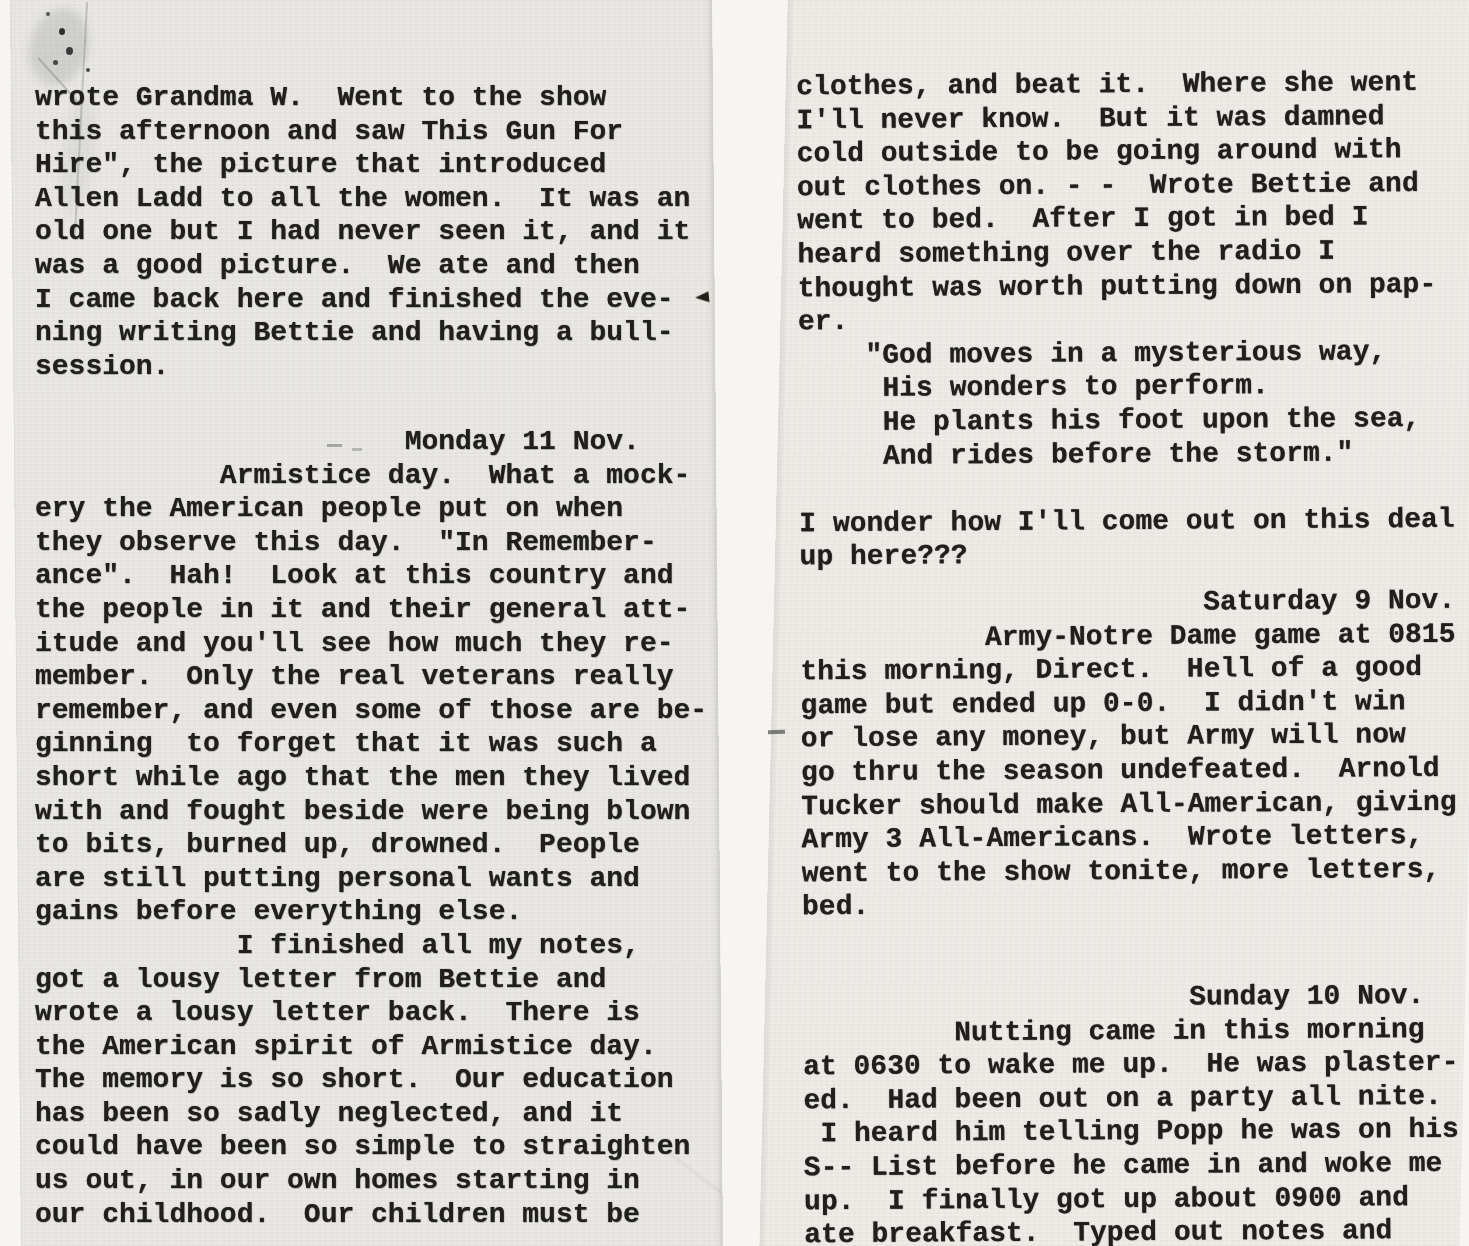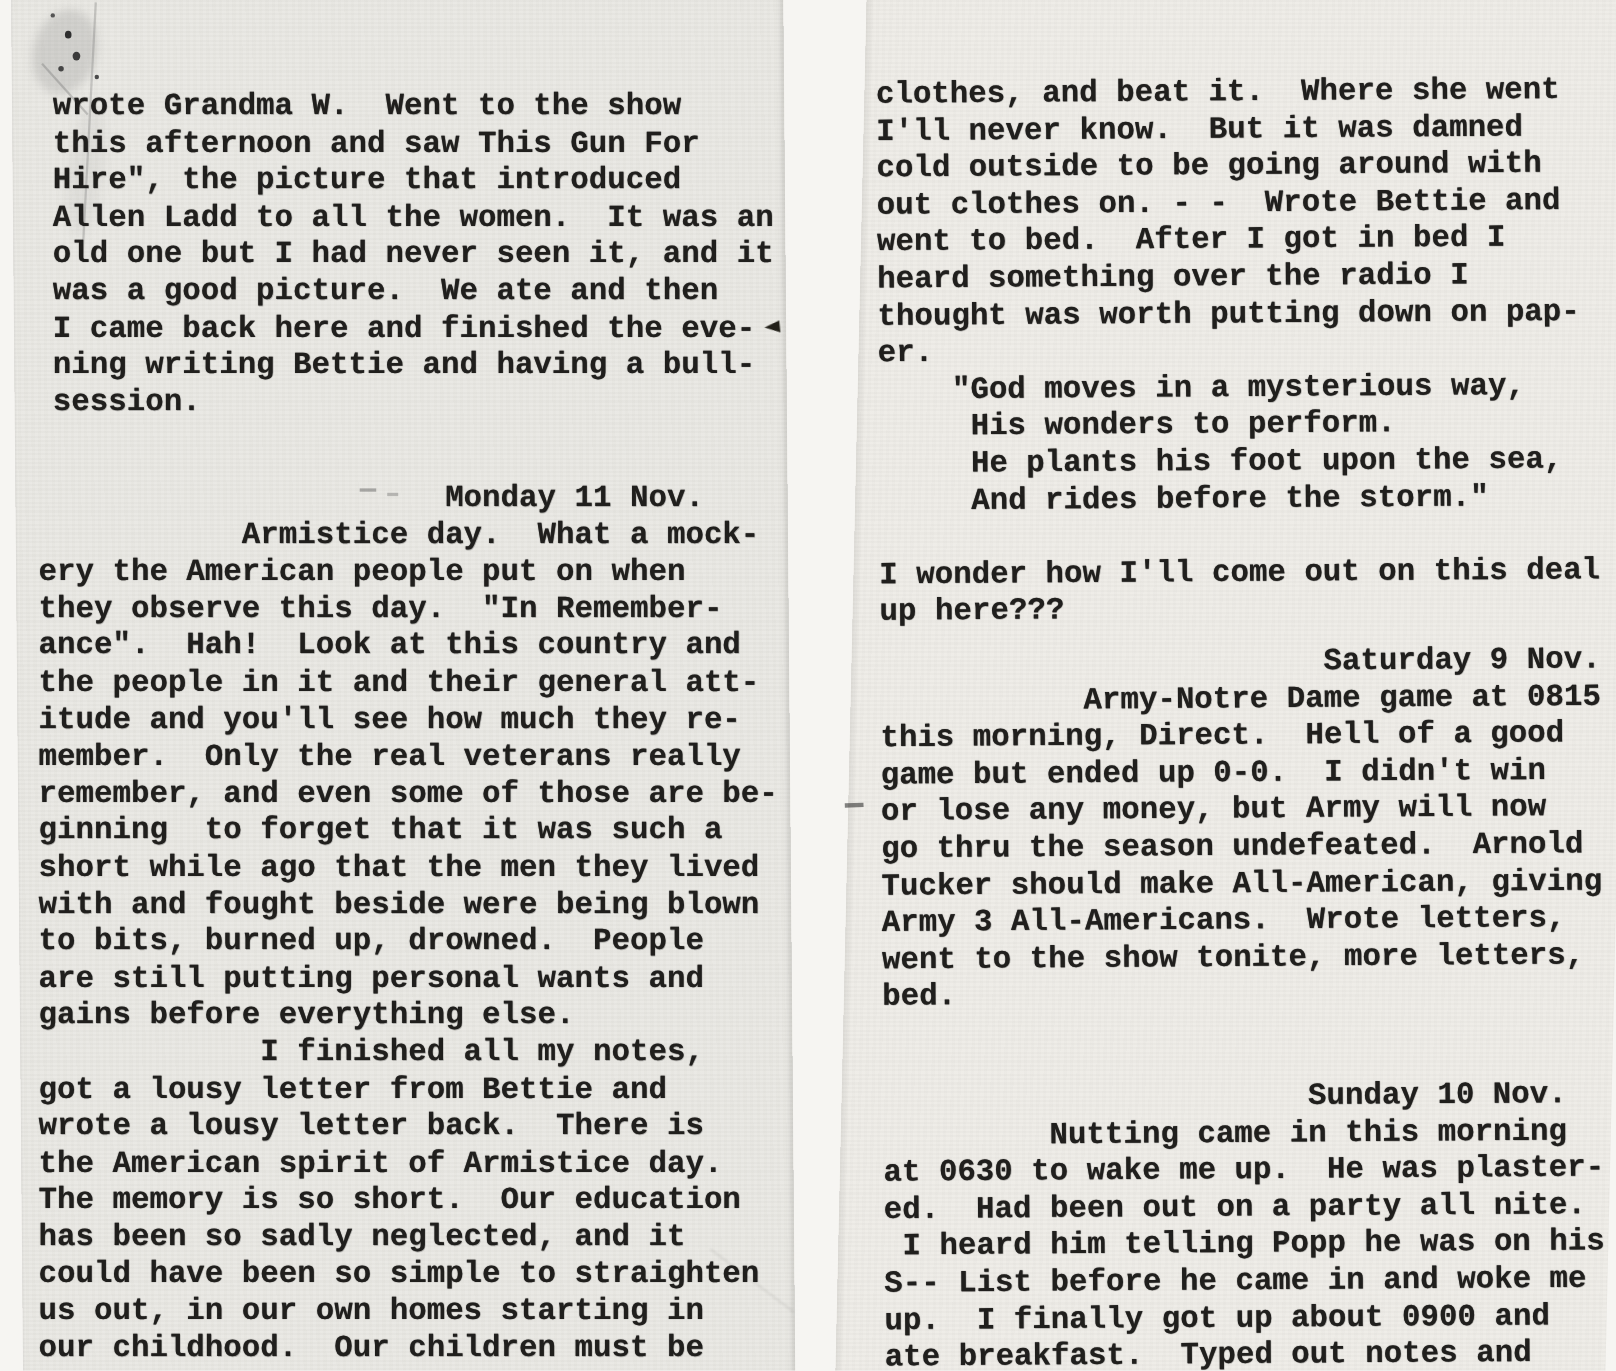--- a/index.html
+++ b/index.html
@@ -33,22 +33,22 @@
 
   
   .typed{
     position:absolute;margin:0;
     font-family:"Liberation Mono","DejaVu Sans Mono",monospace;
     font-size:28px;line-height:33.6px;font-weight:700;
     color:var(--ink,#201f1d);
     text-shadow:0 0 1px rgba(32,31,29,0.65), 0.5px 0.5px 0 rgba(32,31,29,0.2);
     white-space:pre;letter-spacing:0;
   }
-  .lt-b1{left:48px;top:81px;}
-  .lt-b2{left:35px;top:425px;margin-top:12px;}
+  .lt-b1{left:35px;top:81px;}
+  .lt-b2{left:35px;top:425px;}
   .right-text-wrap{position:absolute;left:800px;top:0;width:662px;height:1246px;
     transform:rotate(-0.4deg);transform-origin:50% 50%;}
   .rt-b1{left:0;top:68px;}
   .rt-b2{left:0;top:586px;}
   .rt-b3{left:0;top:981px;}
 
   
   .smudge-blob{position:absolute;border-radius:50%;filter:blur(4px);}
   .sm1{left:30px;top:8px;width:58px;height:78px;background:rgba(125,125,125,0.22);transform:rotate(16deg);}
   .sm2{left:62px;top:95px;width:32px;height:120px;background:rgba(135,135,135,0.10);transform:rotate(7deg);filter:blur(5px);}

